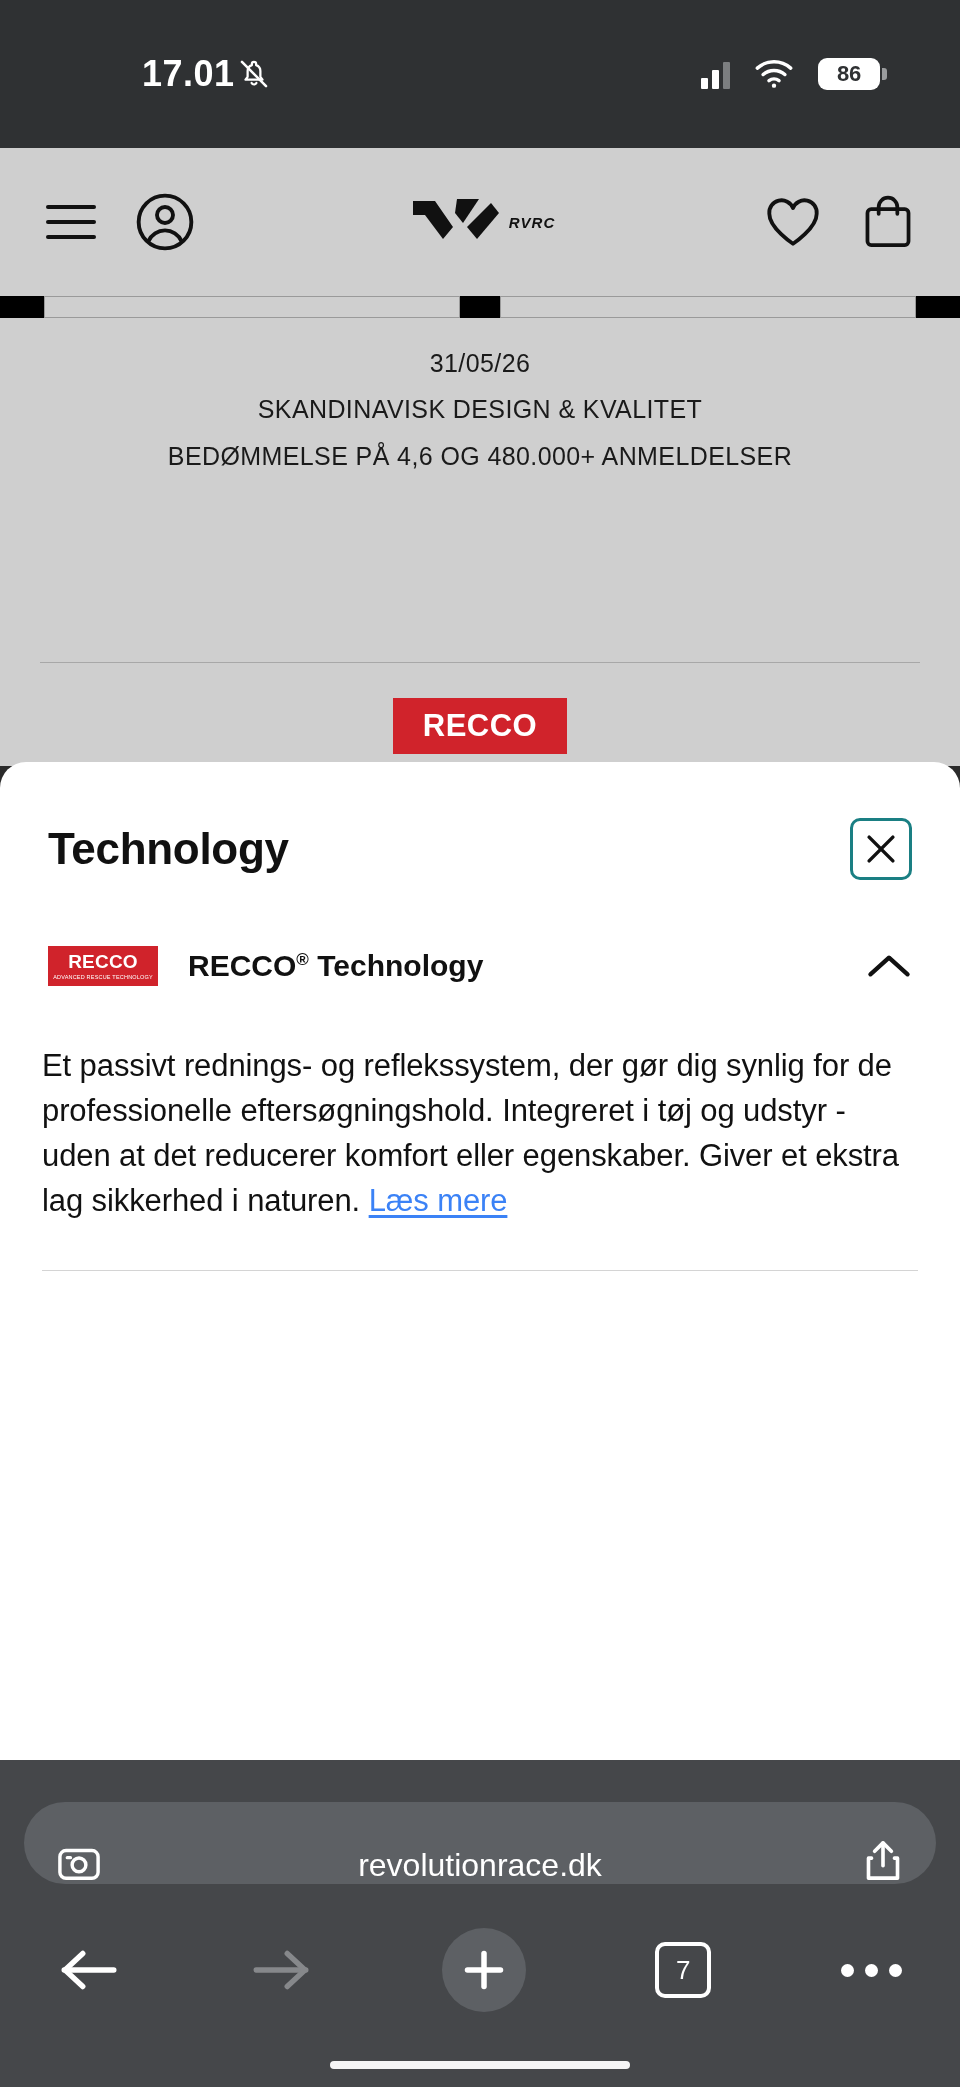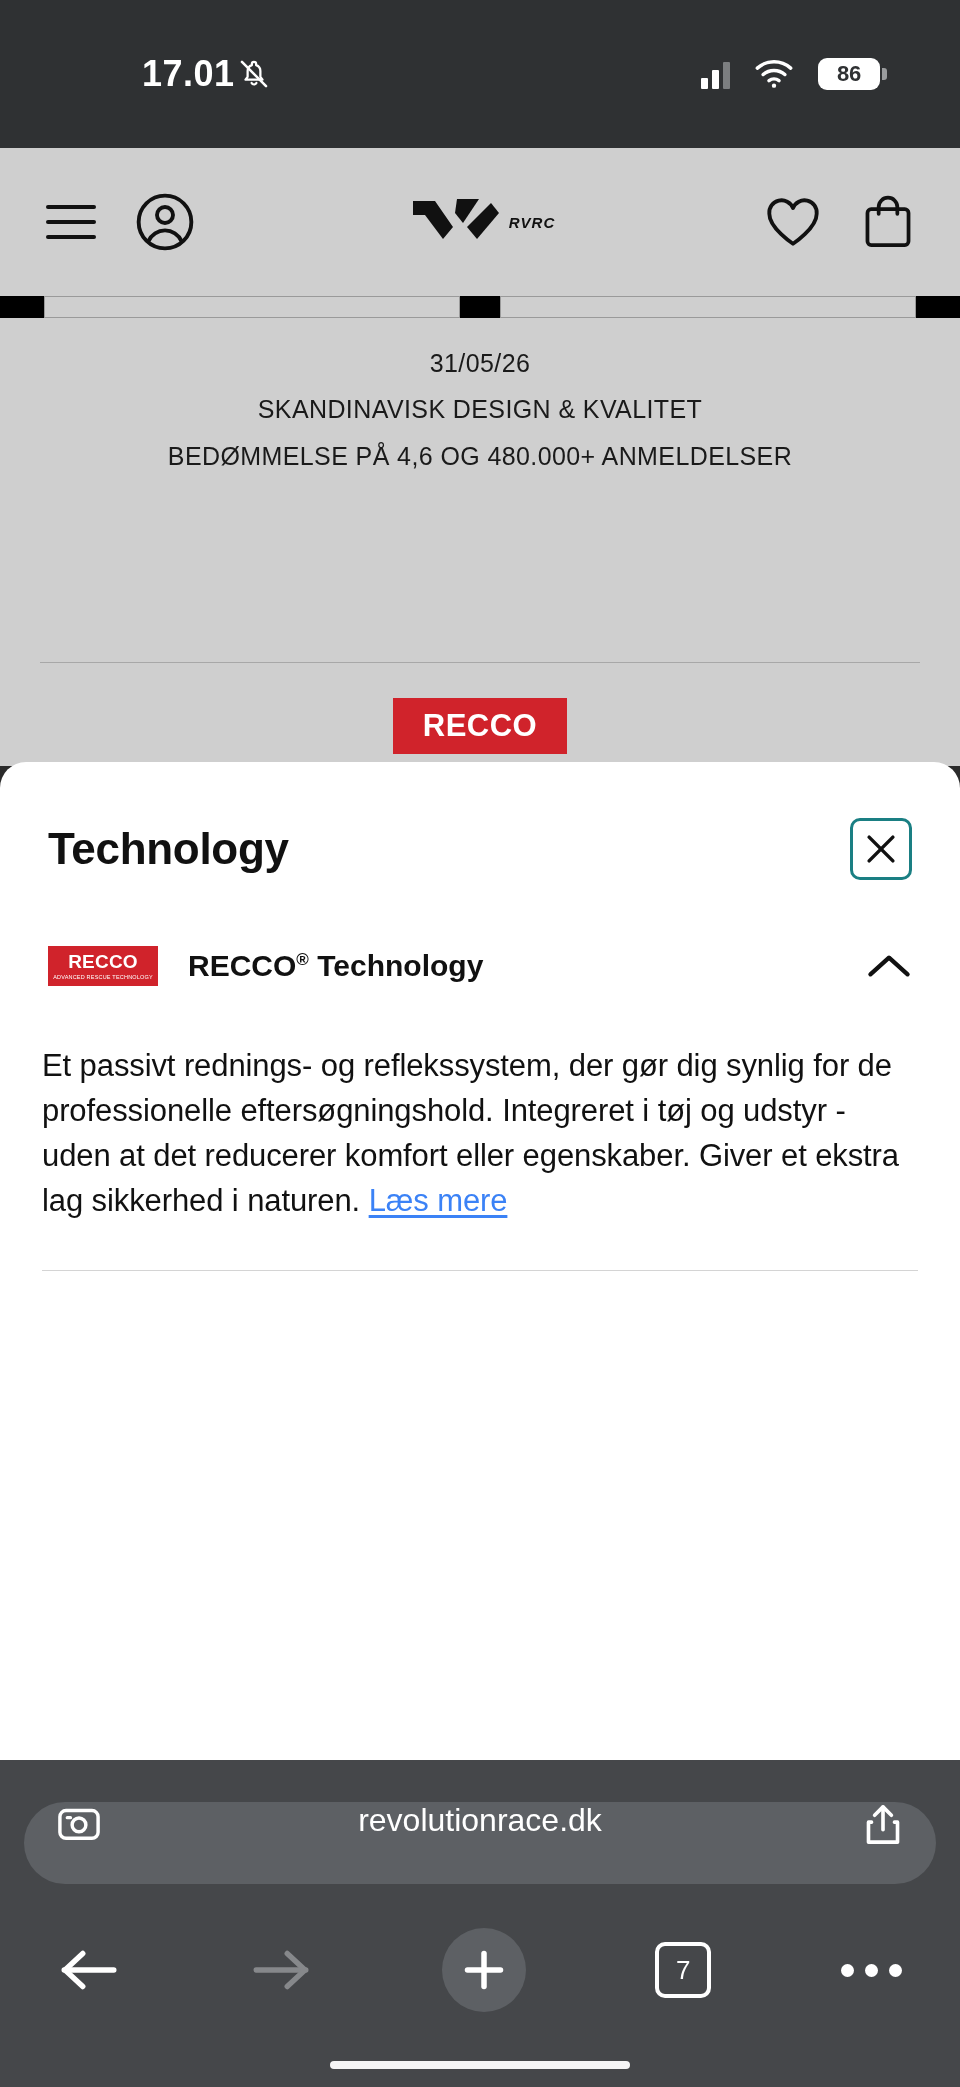--- a/index.html
+++ b/index.html
@@ -214,21 +214,21 @@
     width: 960px; height: 327px;
     background: #45474a;
   }
   .url-bar {
     position: absolute;
     top: 42px; left: 24px;
     width: 912px; height: 82px;
     background: #5d6064;
     border-radius: 41px;
     display: flex;
-    align-items: flex-start;
+    align-items: flex-end;
     justify-content: space-between;
     padding: 0 32px;
   }
   .url-text {
     position: absolute;
     left: 0; right: 0;
     text-align: center;
     font-size: 32px;
     color: #ffffff;
   }

